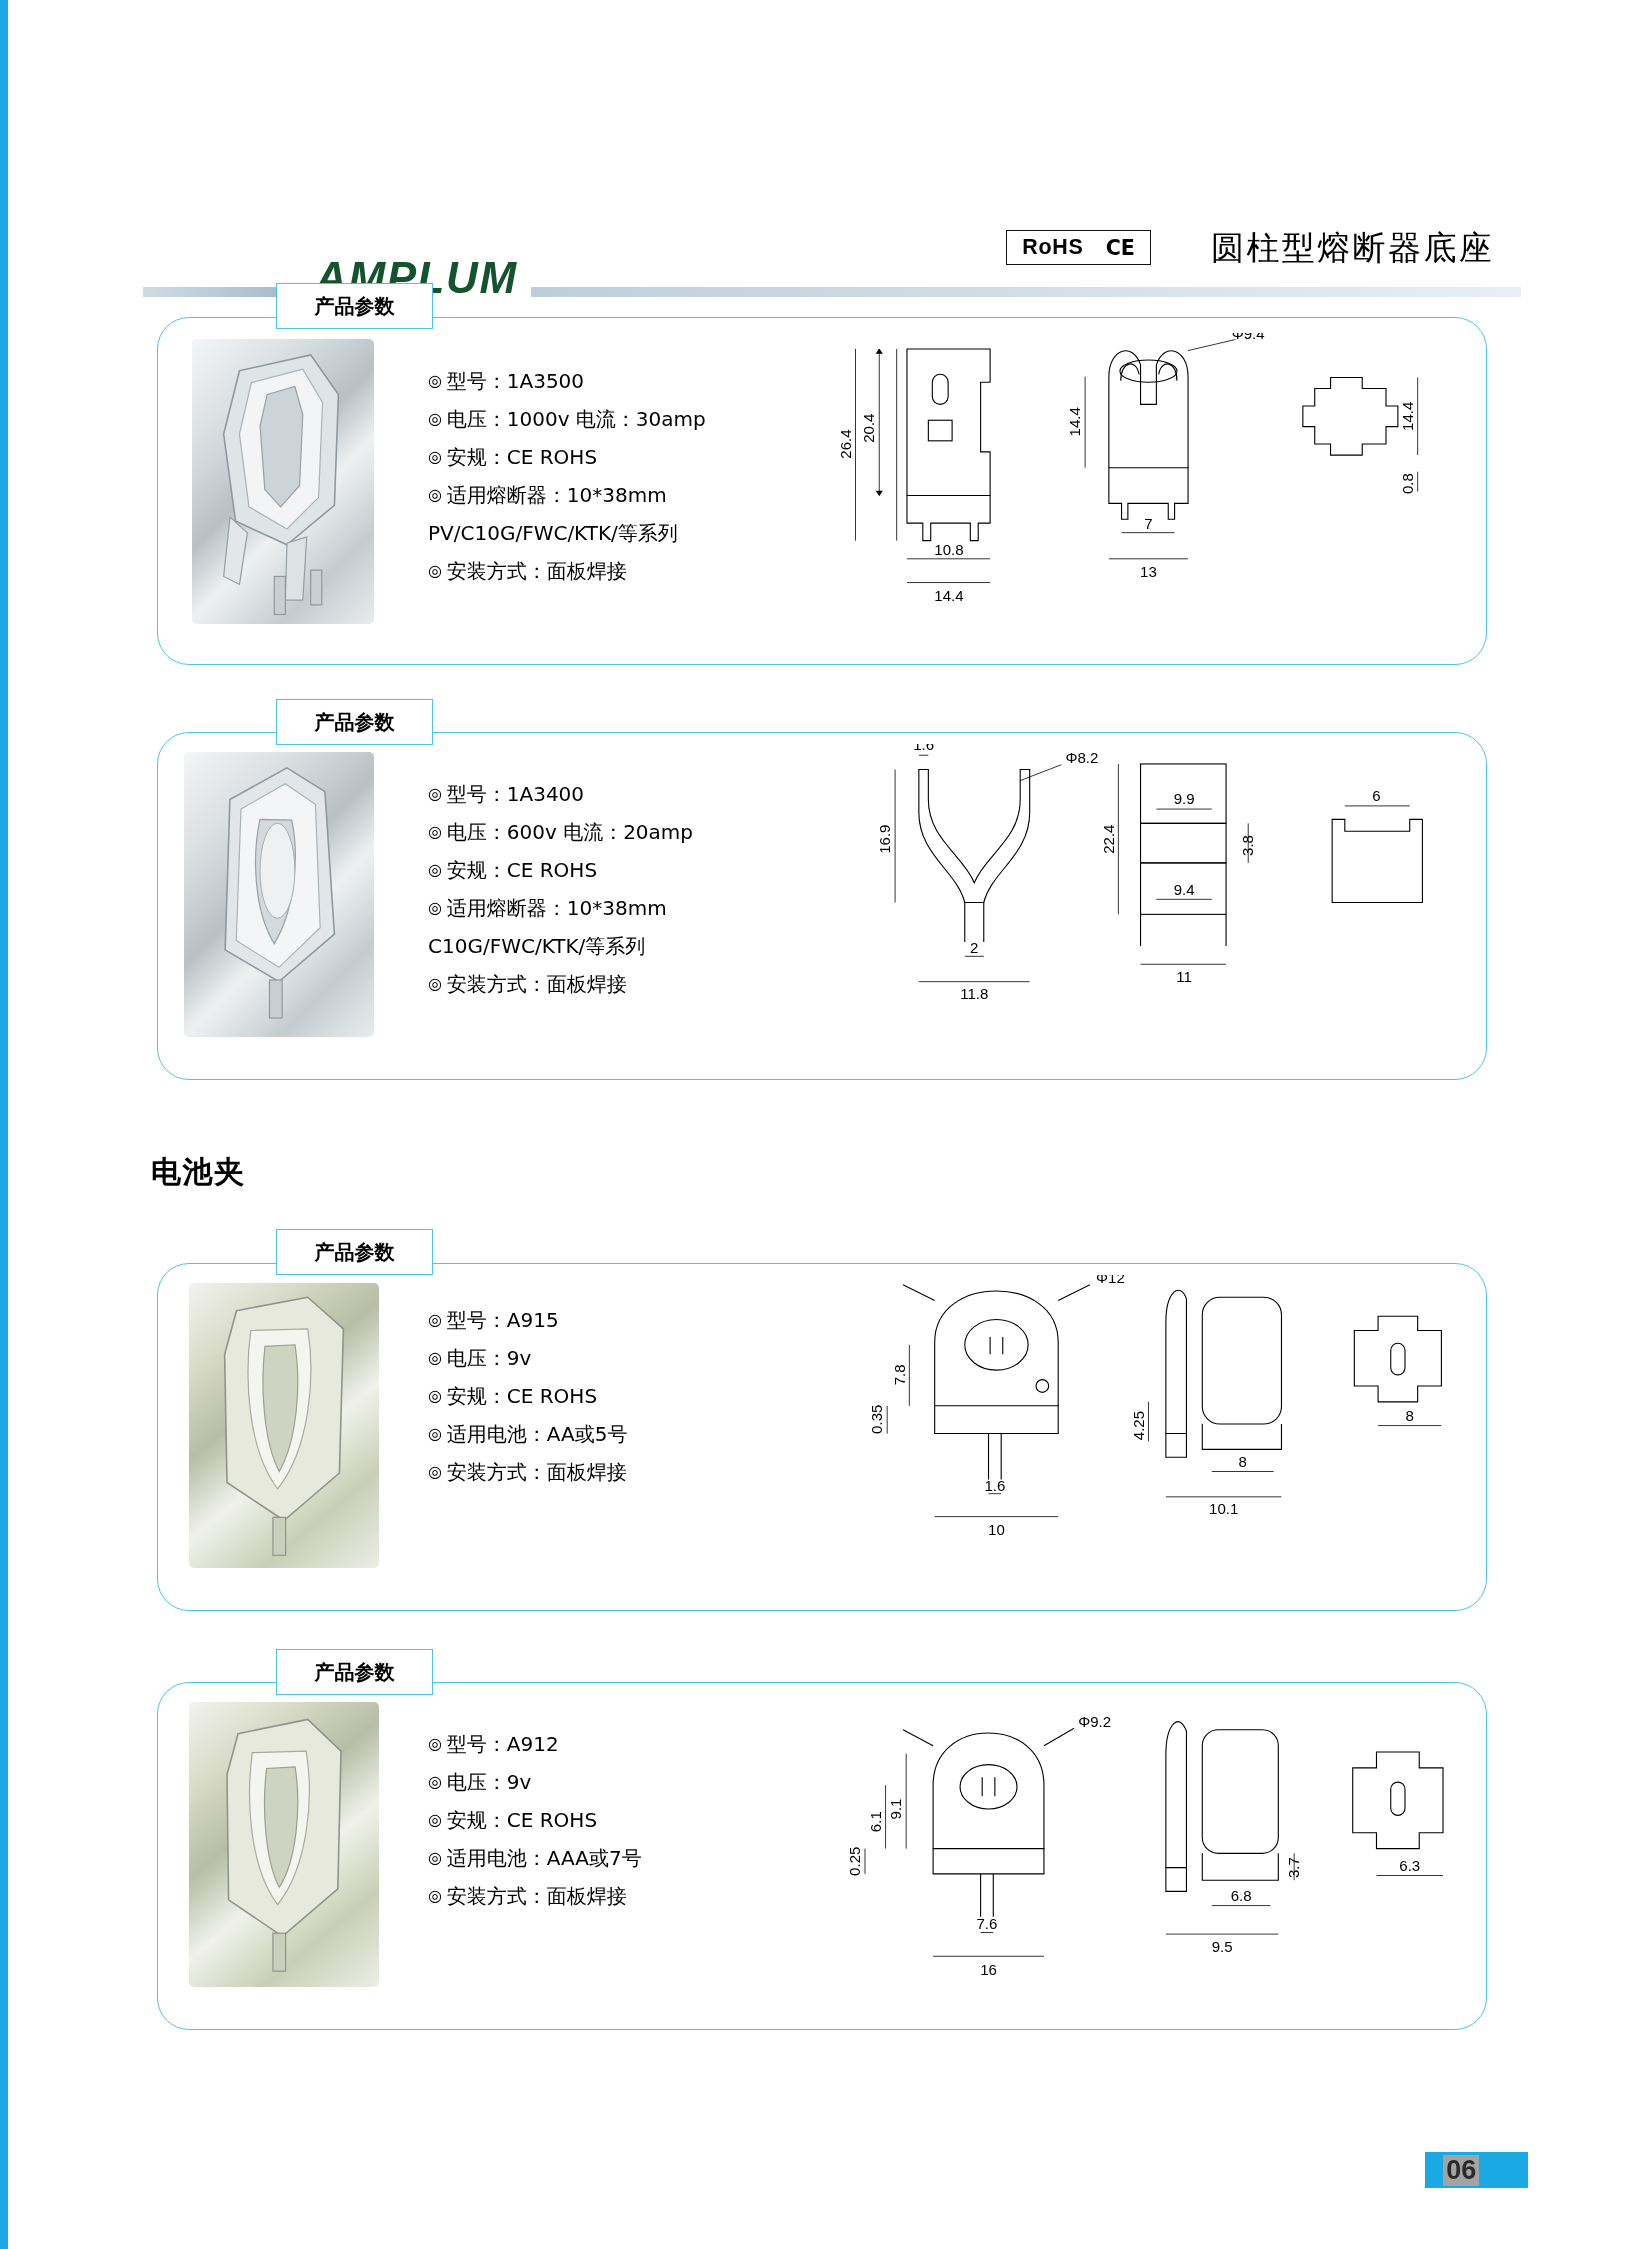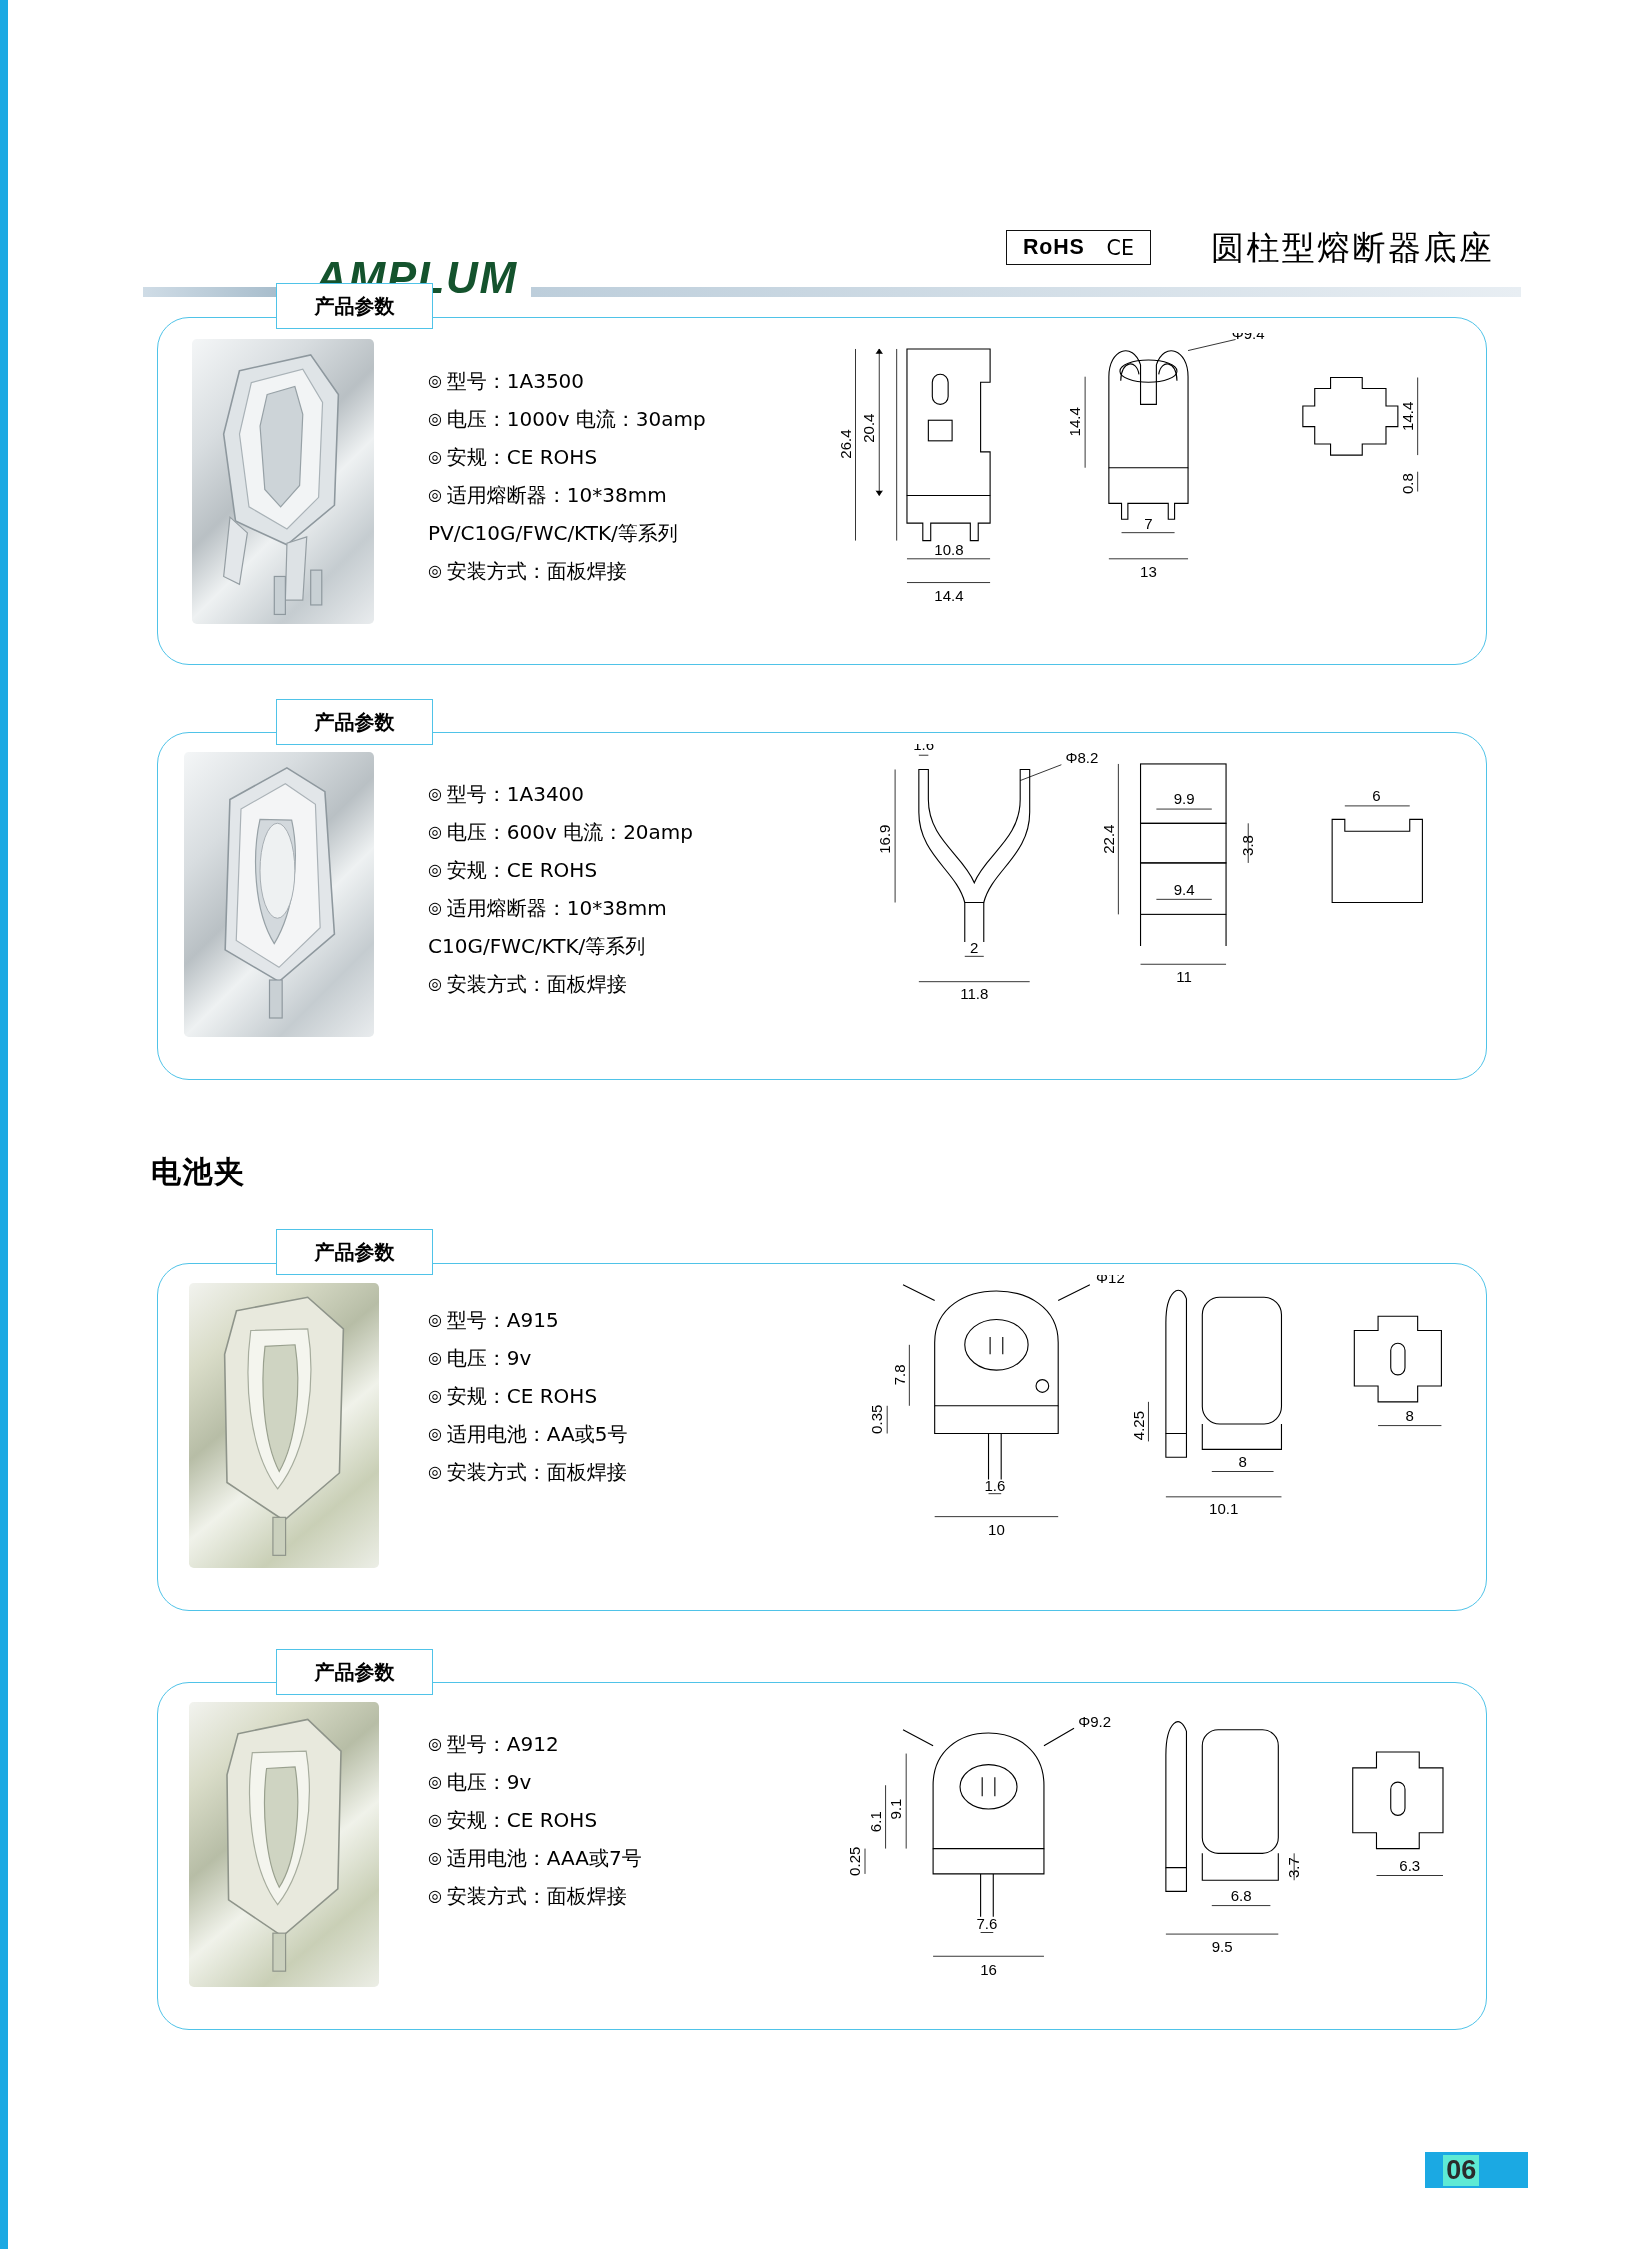--- a/index.html
+++ b/index.html
@@ -68,21 +68,21 @@
     gap: 22px;
     background: #fff;
   }
   .rohs-text {
     font-size: 21.4px;
     font-weight: bold;
     letter-spacing: 0.8px;
   }
   .ce-mark {
     font-size: 20.6px;
-    font-weight: normal;
+    font-weight: bold;
     font-family: "DejaVu Sans", sans-serif;
   }
   .header-title {
     position: absolute;
     left: 1203px;
     top: 123px;
     font-size: 33px;
     font-weight: normal;
     letter-spacing: 2.4px;
     font-family: "DejaVu Sans", sans-serif;
@@ -165,21 +165,21 @@
     height: 36px;
     background: #1ba9e3;
   }
   .footer-num {
     position: absolute;
     left: 1435px;
     top: 2155px;
     font-size: 27px;
     font-weight: bold;
     color: #2b2b2b;
-    background: #5eead4;
+    background: #a3a3a3;
     padding: 0 3.2px;
   }
 </style>
 </head>
 <body>
 
 <div class="page">
 
   <div class="header">
     <div class="rule-left"></div>

